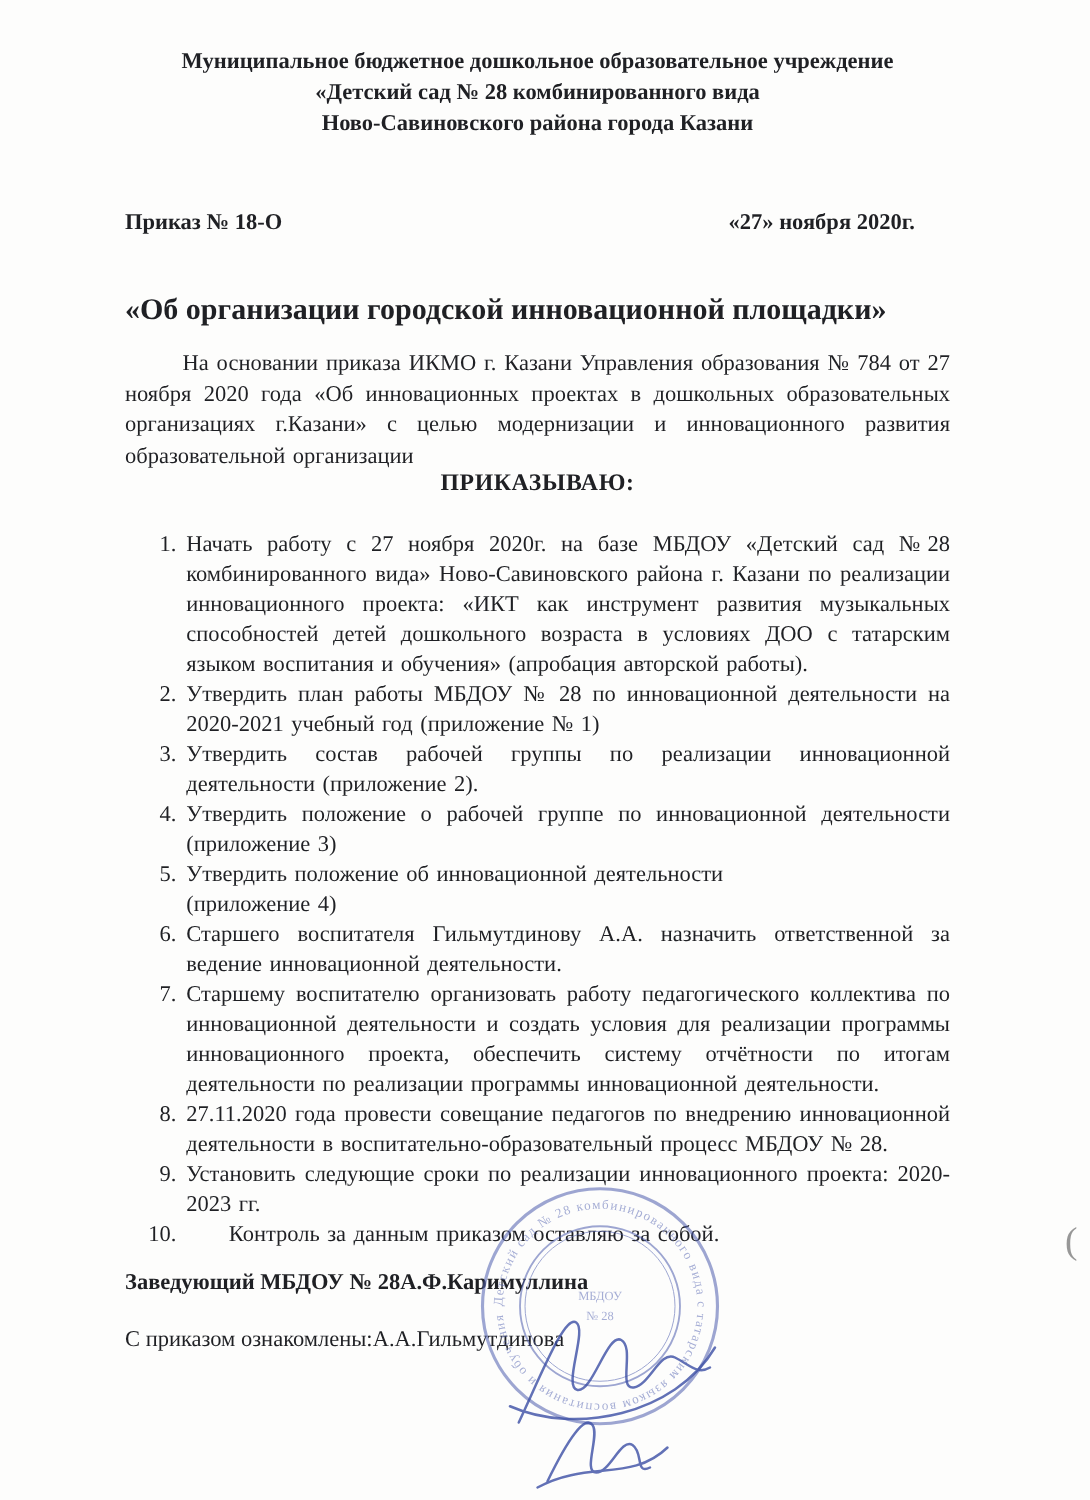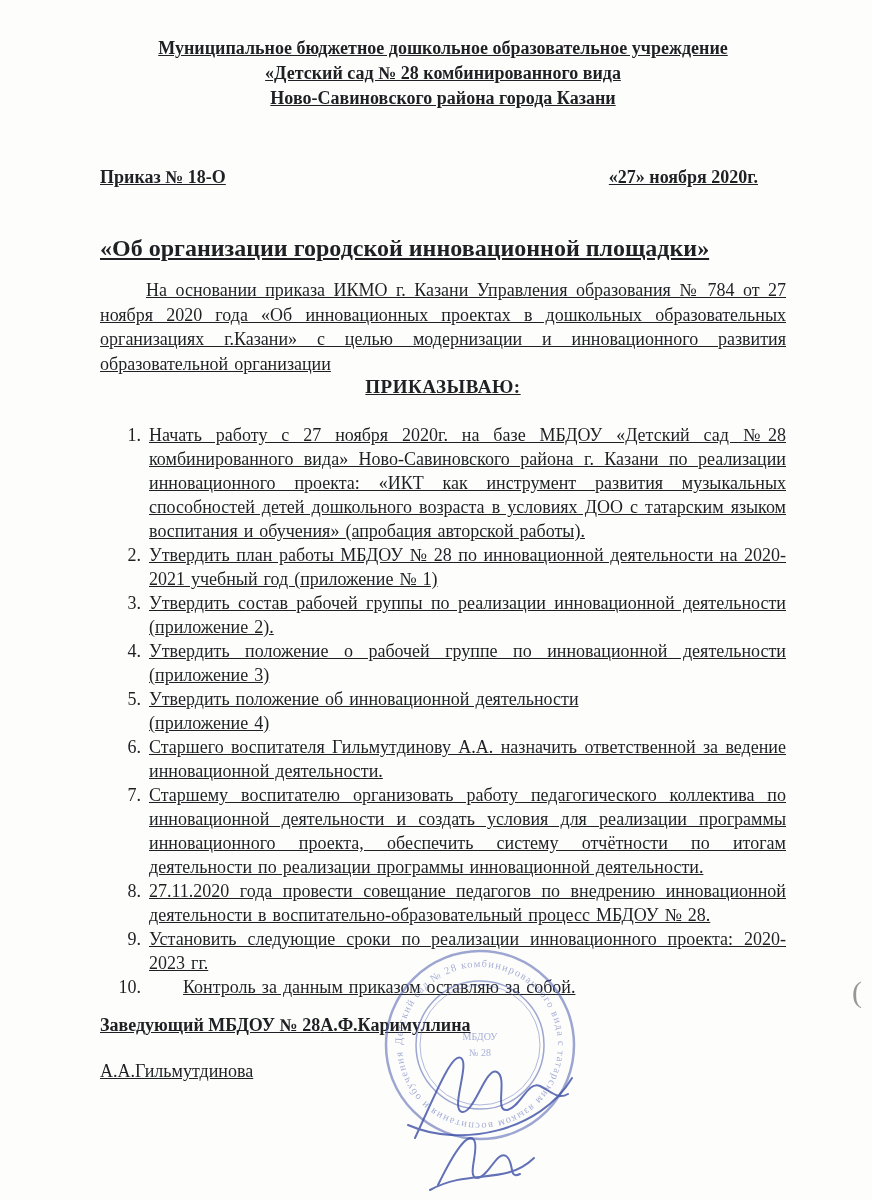--- a/index.html
+++ b/index.html
@@ -8,23 +8,22 @@
     width: 872px;
     height: 1200px;
     background: #fdfdfc;
     font-family: "Liberation Serif", "DejaVu Serif", serif;
     color: #1f2024;
     overflow: hidden;
   }
   .content {
     position: absolute;
     left: 100px;
-    right: 86px;
+    right: 112px;
     top: 36px;
-    text-decoration: underline;
   }
   .doc-header {
     text-align: center;
     font-weight: 700;
     font-size: 18px;
     line-height: 25px;
   }
   .order-row {
     display: flex;
     justify-content: space-between;
@@ -128,20 +127,21 @@
       <li>Установить  следующие  сроки  по  реализации  инновационного проекта:       2020-2023 гг.</li>
       <li>Контроль за данным приказом оставляю за собой.</li>
     </ol>
 
     <div class="sign-row sign-bold">
       <span>Заведующий МБДОУ № 28</span>
       <span>А.Ф.Каримуллина</span>
     </div>
 
     <div class="sign-row sign-ack">
+      <span>С приказом ознакомлены:</span>
       <span>А.А.Гильмутдинова</span>
     </div>
 
   </div>
 
   <svg class="overlay" viewBox="0 0 872 1200" xmlns="http://www.w3.org/2000/svg">
     <defs>
       <path id="stamp-ring-path" d="M 402 1045 a 78 78 0 1 1 156 0 a 78 78 0 1 1 -156 0" fill="none"></path>
     </defs>
 

